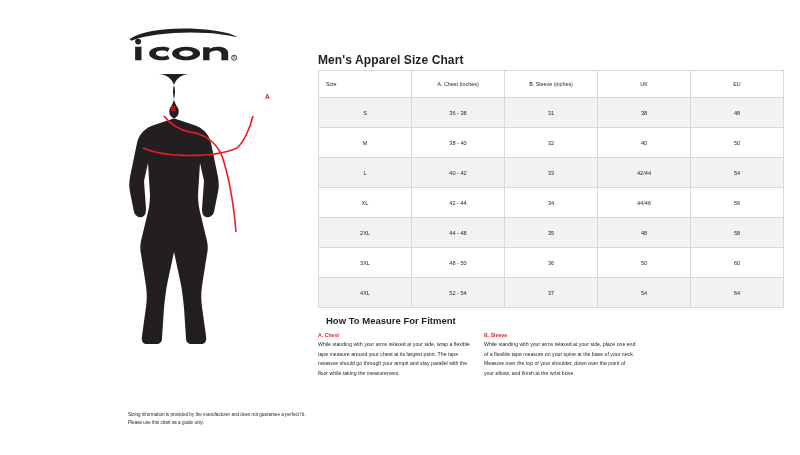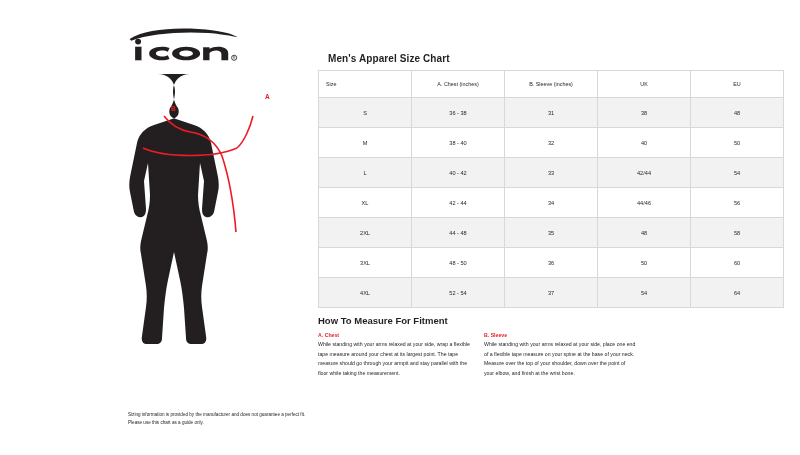--- a/index.html
+++ b/index.html
@@ -67,23 +67,23 @@
   
   .right-col {
     position: absolute;
     left: 318px;
     top: 0;
     width: 466px;
     height: 455px;
   }
   .chart-title {
     position: absolute;
-    left: 10px;
+    left: 0;
     top: 53px;
-    font-size: 10px;
+    font-size: 12px;
     font-weight: bold;
     color: #231f20;
     letter-spacing: .1px;
   }
 
   table.size-chart {
     position: absolute;
     left: 0;
     top: 70px;
     width: 466px;
@@ -105,21 +105,21 @@
     height: 26px;
     font-size: 5.4px;
   }
   table.size-chart thead th.col-size { text-align: left; padding-left: 7px; }
   table.size-chart tbody td.col-size { font-weight: normal; }
   tr.shaded td { background: #f2f2f2; }
   tr.plain td { background: #ffffff; }
 
   .howto-title {
     position: absolute;
-    left: 0;
+    left: 8px;
     top: 315px;
     font-size: 9.5px;
     font-weight: bold;
     color: #231f20;
   }
   .notes {
     position: absolute;
     left: 0;
     top: 332px;
     width: 466px;

